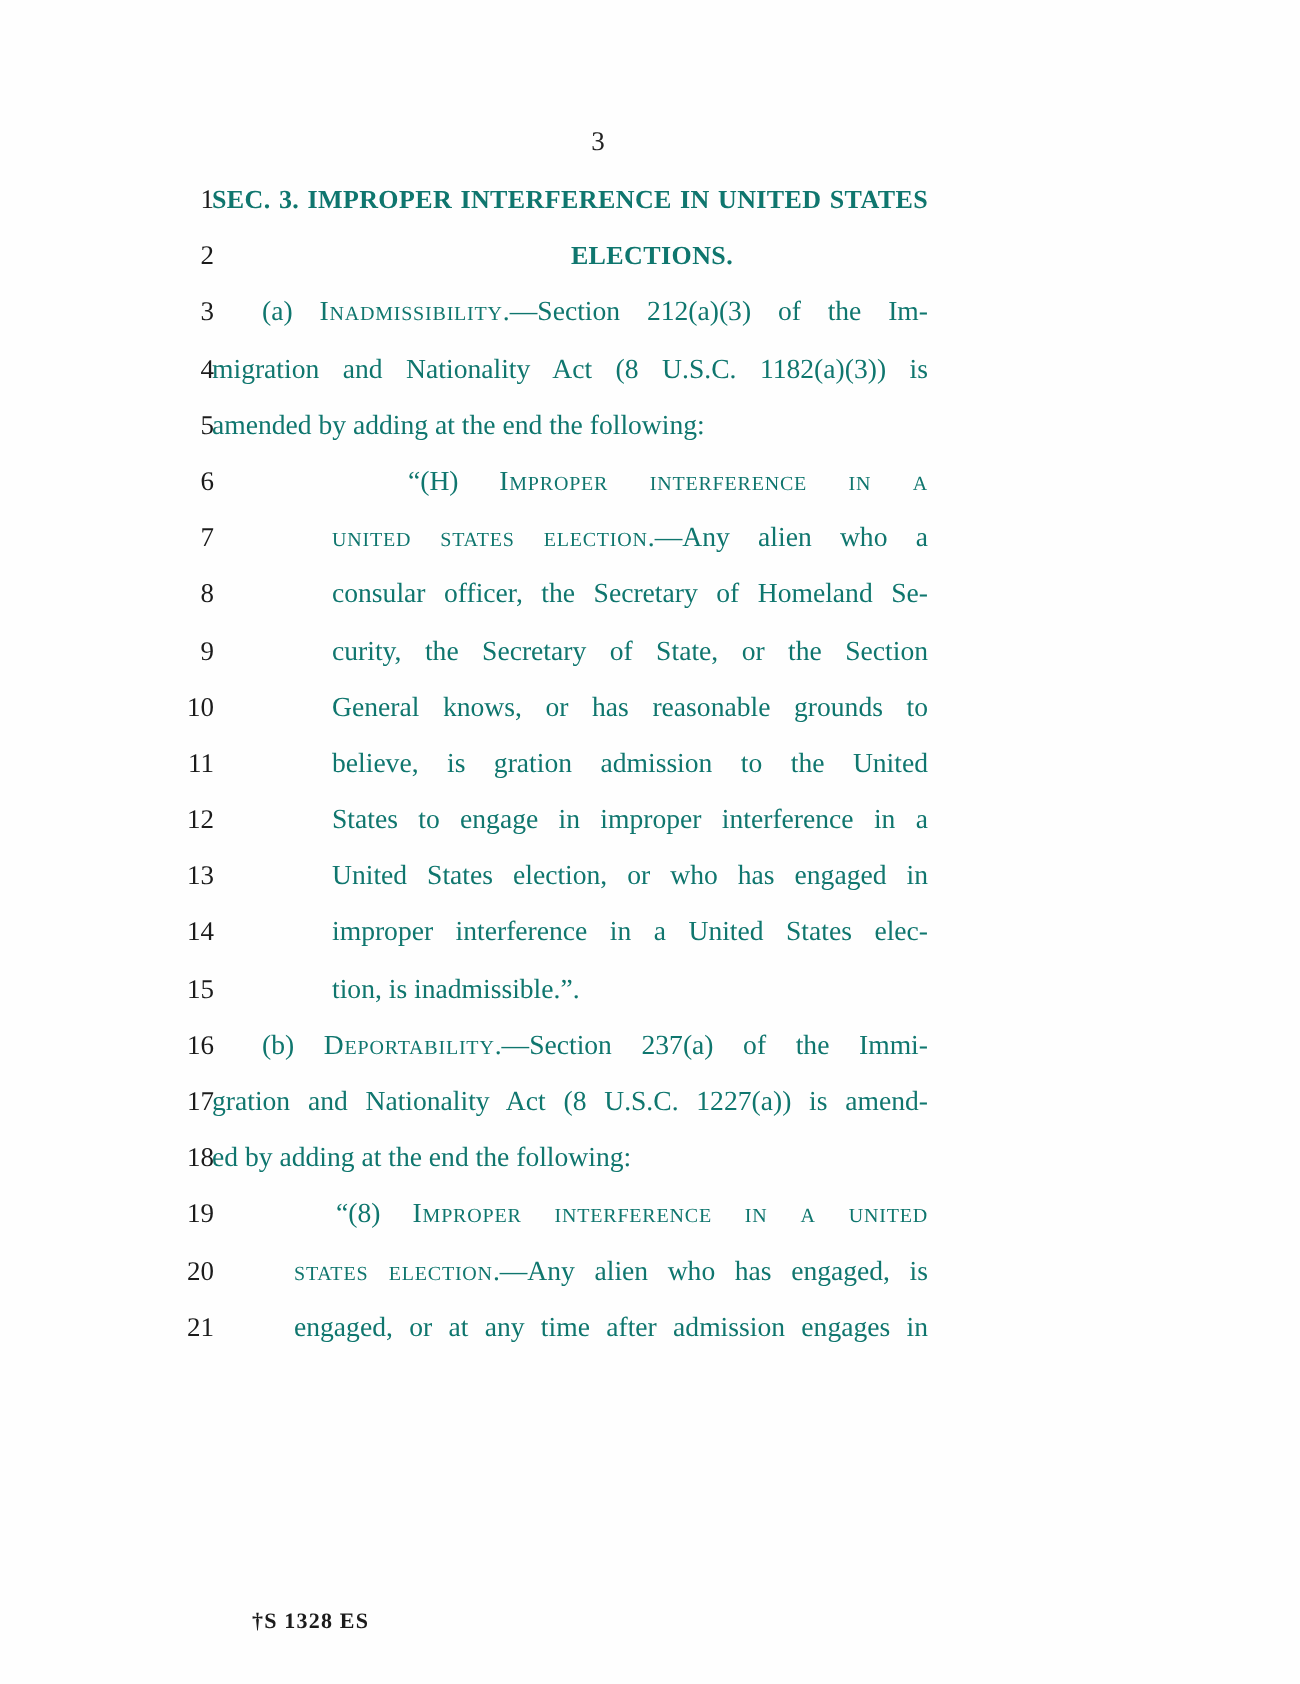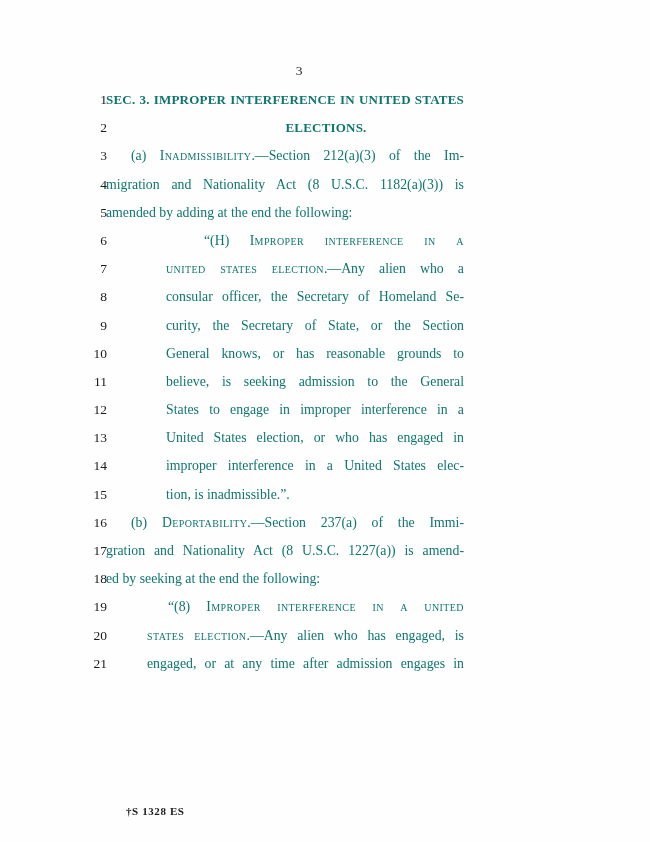--- a/index.html
+++ b/index.html
@@ -120,21 +120,21 @@
       <div class="line">
         <span class="lnum">9</span>
         <span class="ltext q2 j"><span class="n">curity, the Secretary of State, or the Section</span></span>
       </div>
       <div class="line">
         <span class="lnum">10</span>
         <span class="ltext q2 j"><span class="n">General knows, or has reasonable grounds to</span></span>
       </div>
       <div class="line">
         <span class="lnum">11</span>
-        <span class="ltext q2 j"><span class="n">believe, is seeking admission to the General</span></span>
+        <span class="ltext q2 j"><span class="n">believe, is gration admission to the United</span></span>
       </div>
       <div class="line">
         <span class="lnum">12</span>
         <span class="ltext q2 j"><span class="n">States to engage in improper interference in a</span></span>
       </div>
       <div class="line">
         <span class="lnum">13</span>
         <span class="ltext q2 j"><span class="n">United States election, or who has engaged in</span></span>
       </div>
       <div class="line">
@@ -148,21 +148,21 @@
       <div class="line">
         <span class="lnum">16</span>
         <span class="ltext para j"><span class="n">(b) </span><span class="sc">Deportability</span><span class="n">.—Section 237(a) of the Immi-</span></span>
       </div>
       <div class="line">
         <span class="lnum">17</span>
         <span class="ltext cont j"><span class="n">gration and Nationality Act (8 U.S.C. 1227(a)) is amend-</span></span>
       </div>
       <div class="line">
         <span class="lnum">18</span>
-        <span class="ltext cont"><span class="n">ed by seeking at the end the following:</span></span>
+        <span class="ltext cont"><span class="n">ed by adding at the end the following:</span></span>
       </div>
       <div class="line">
         <span class="lnum">19</span>
         <span class="ltext q1first j"><span class="n">“(8) </span><span class="sc">Improper interference in a united</span></span>
       </div>
       <div class="line">
         <span class="lnum">20</span>
         <span class="ltext q1 j"><span class="sc">states election</span><span class="n">.—Any alien who has engaged, is</span></span>
       </div>
       <div class="line">

